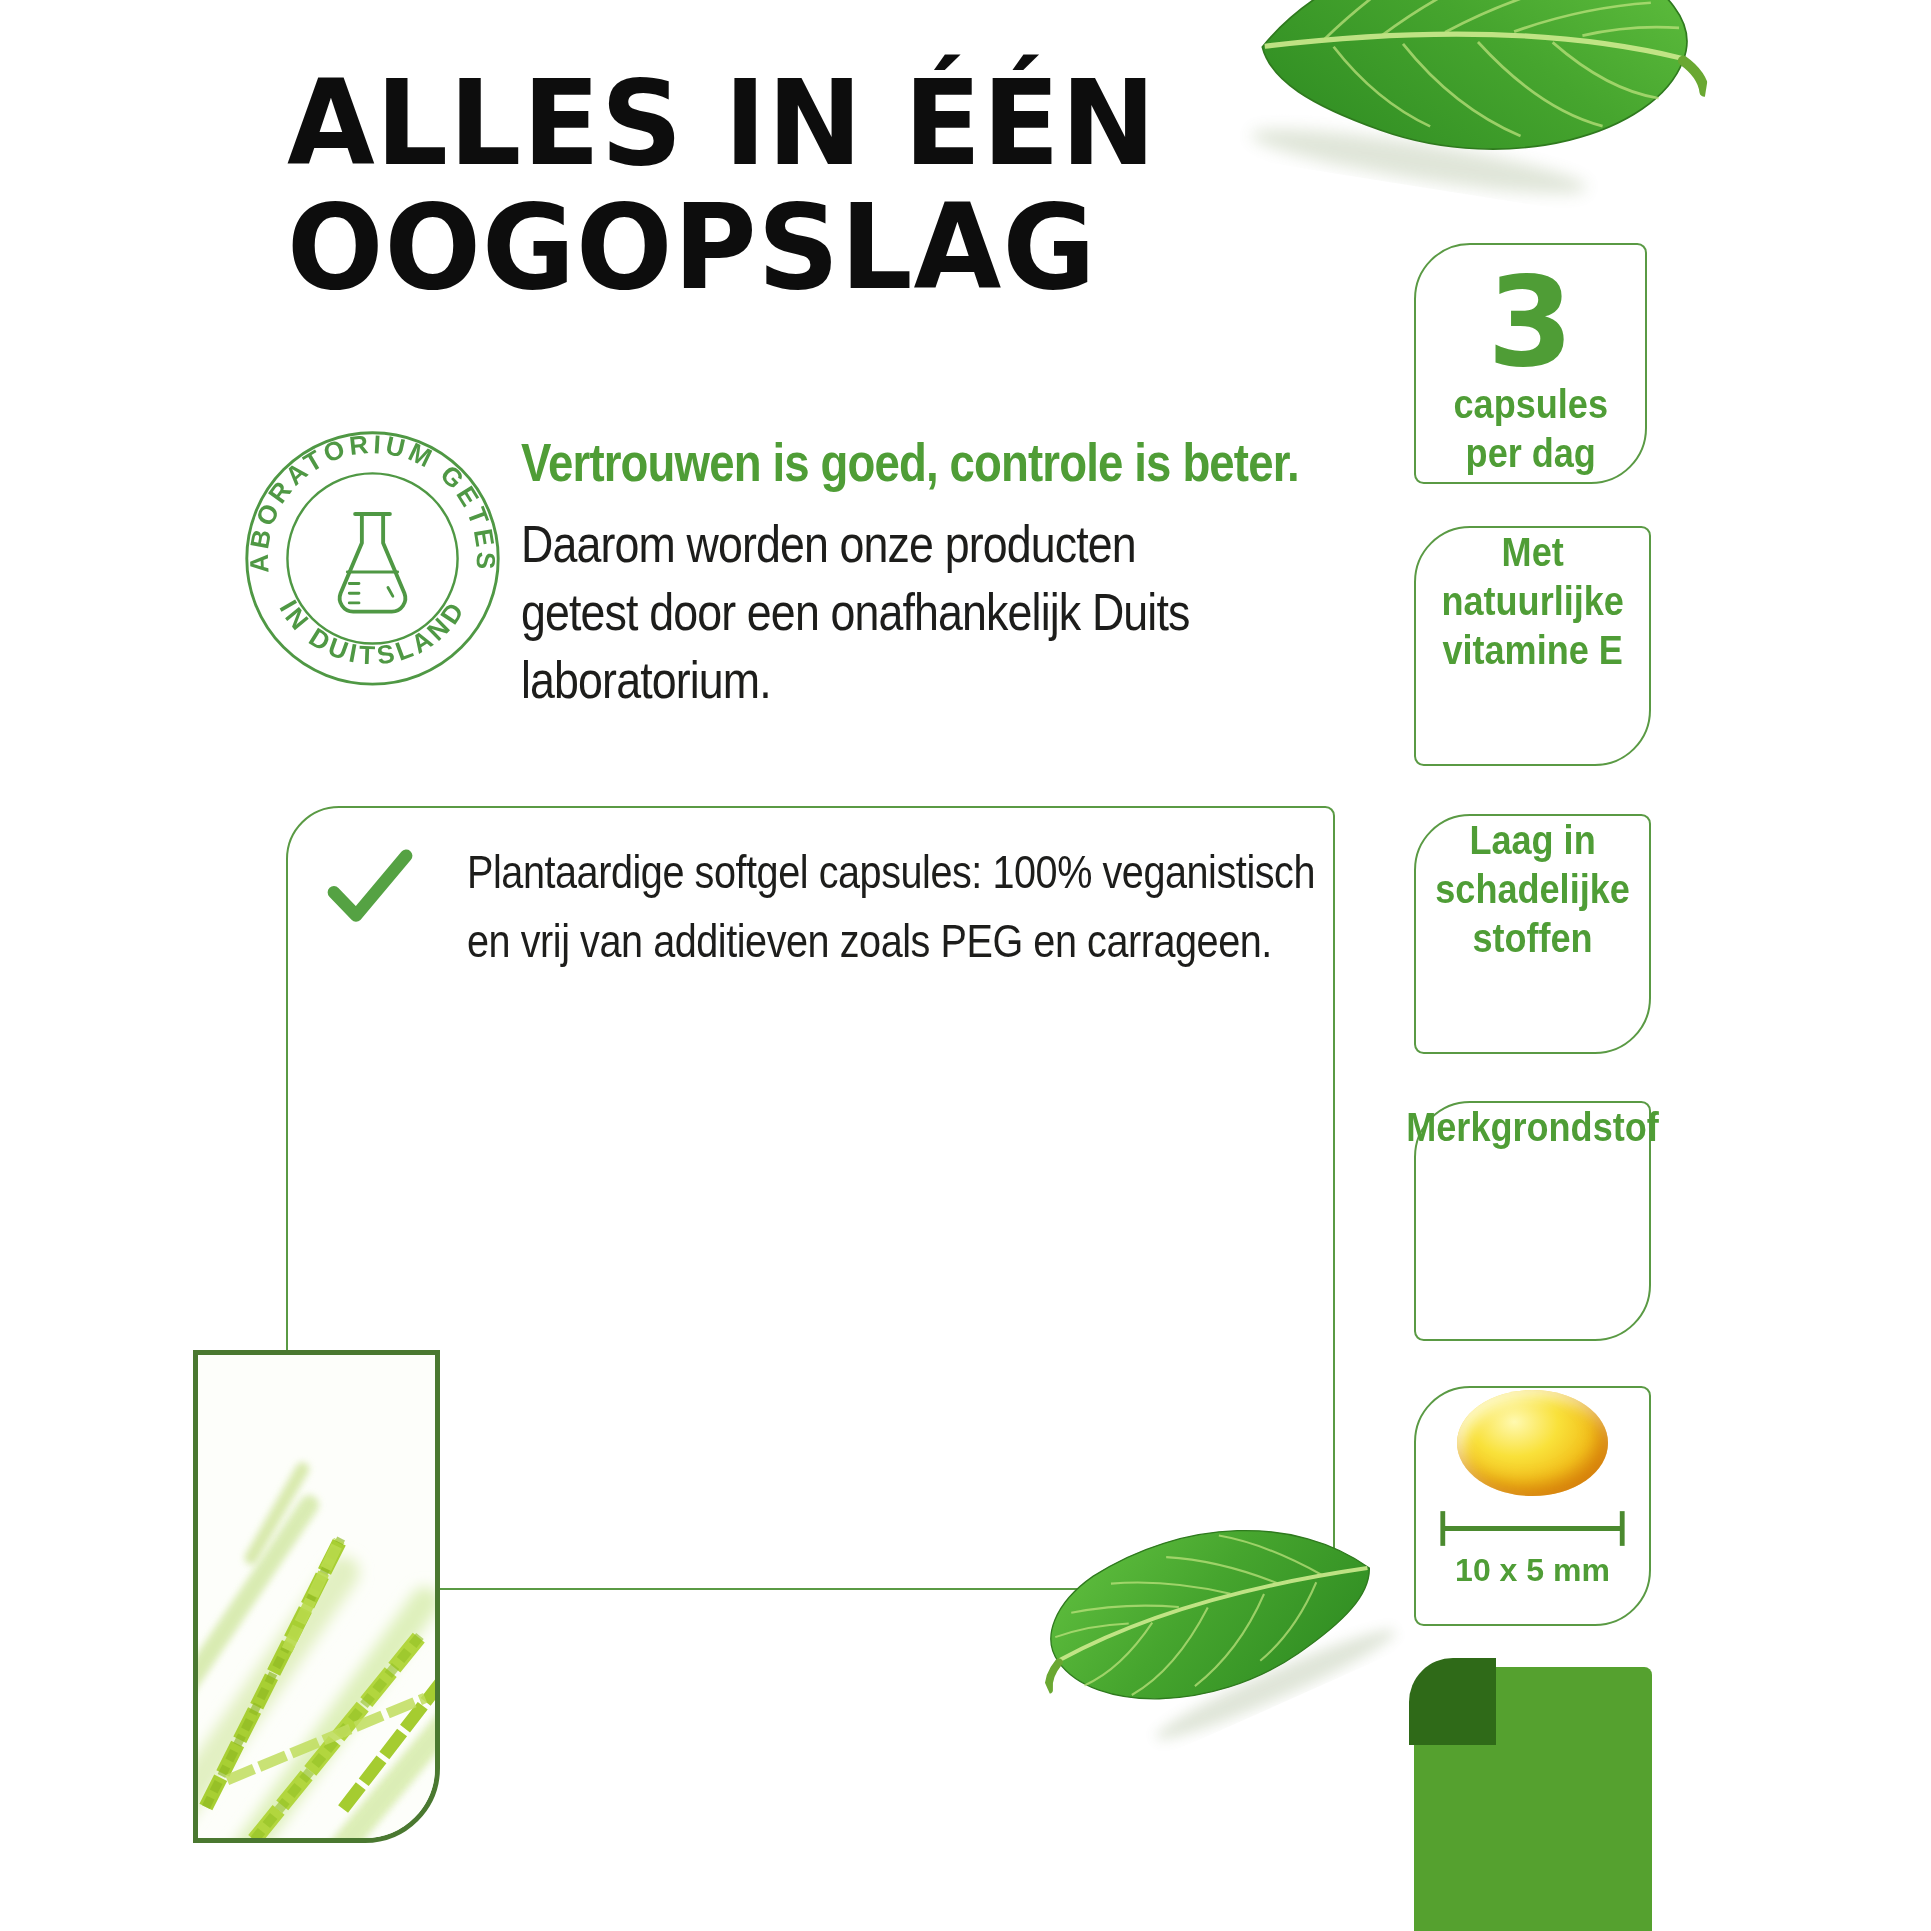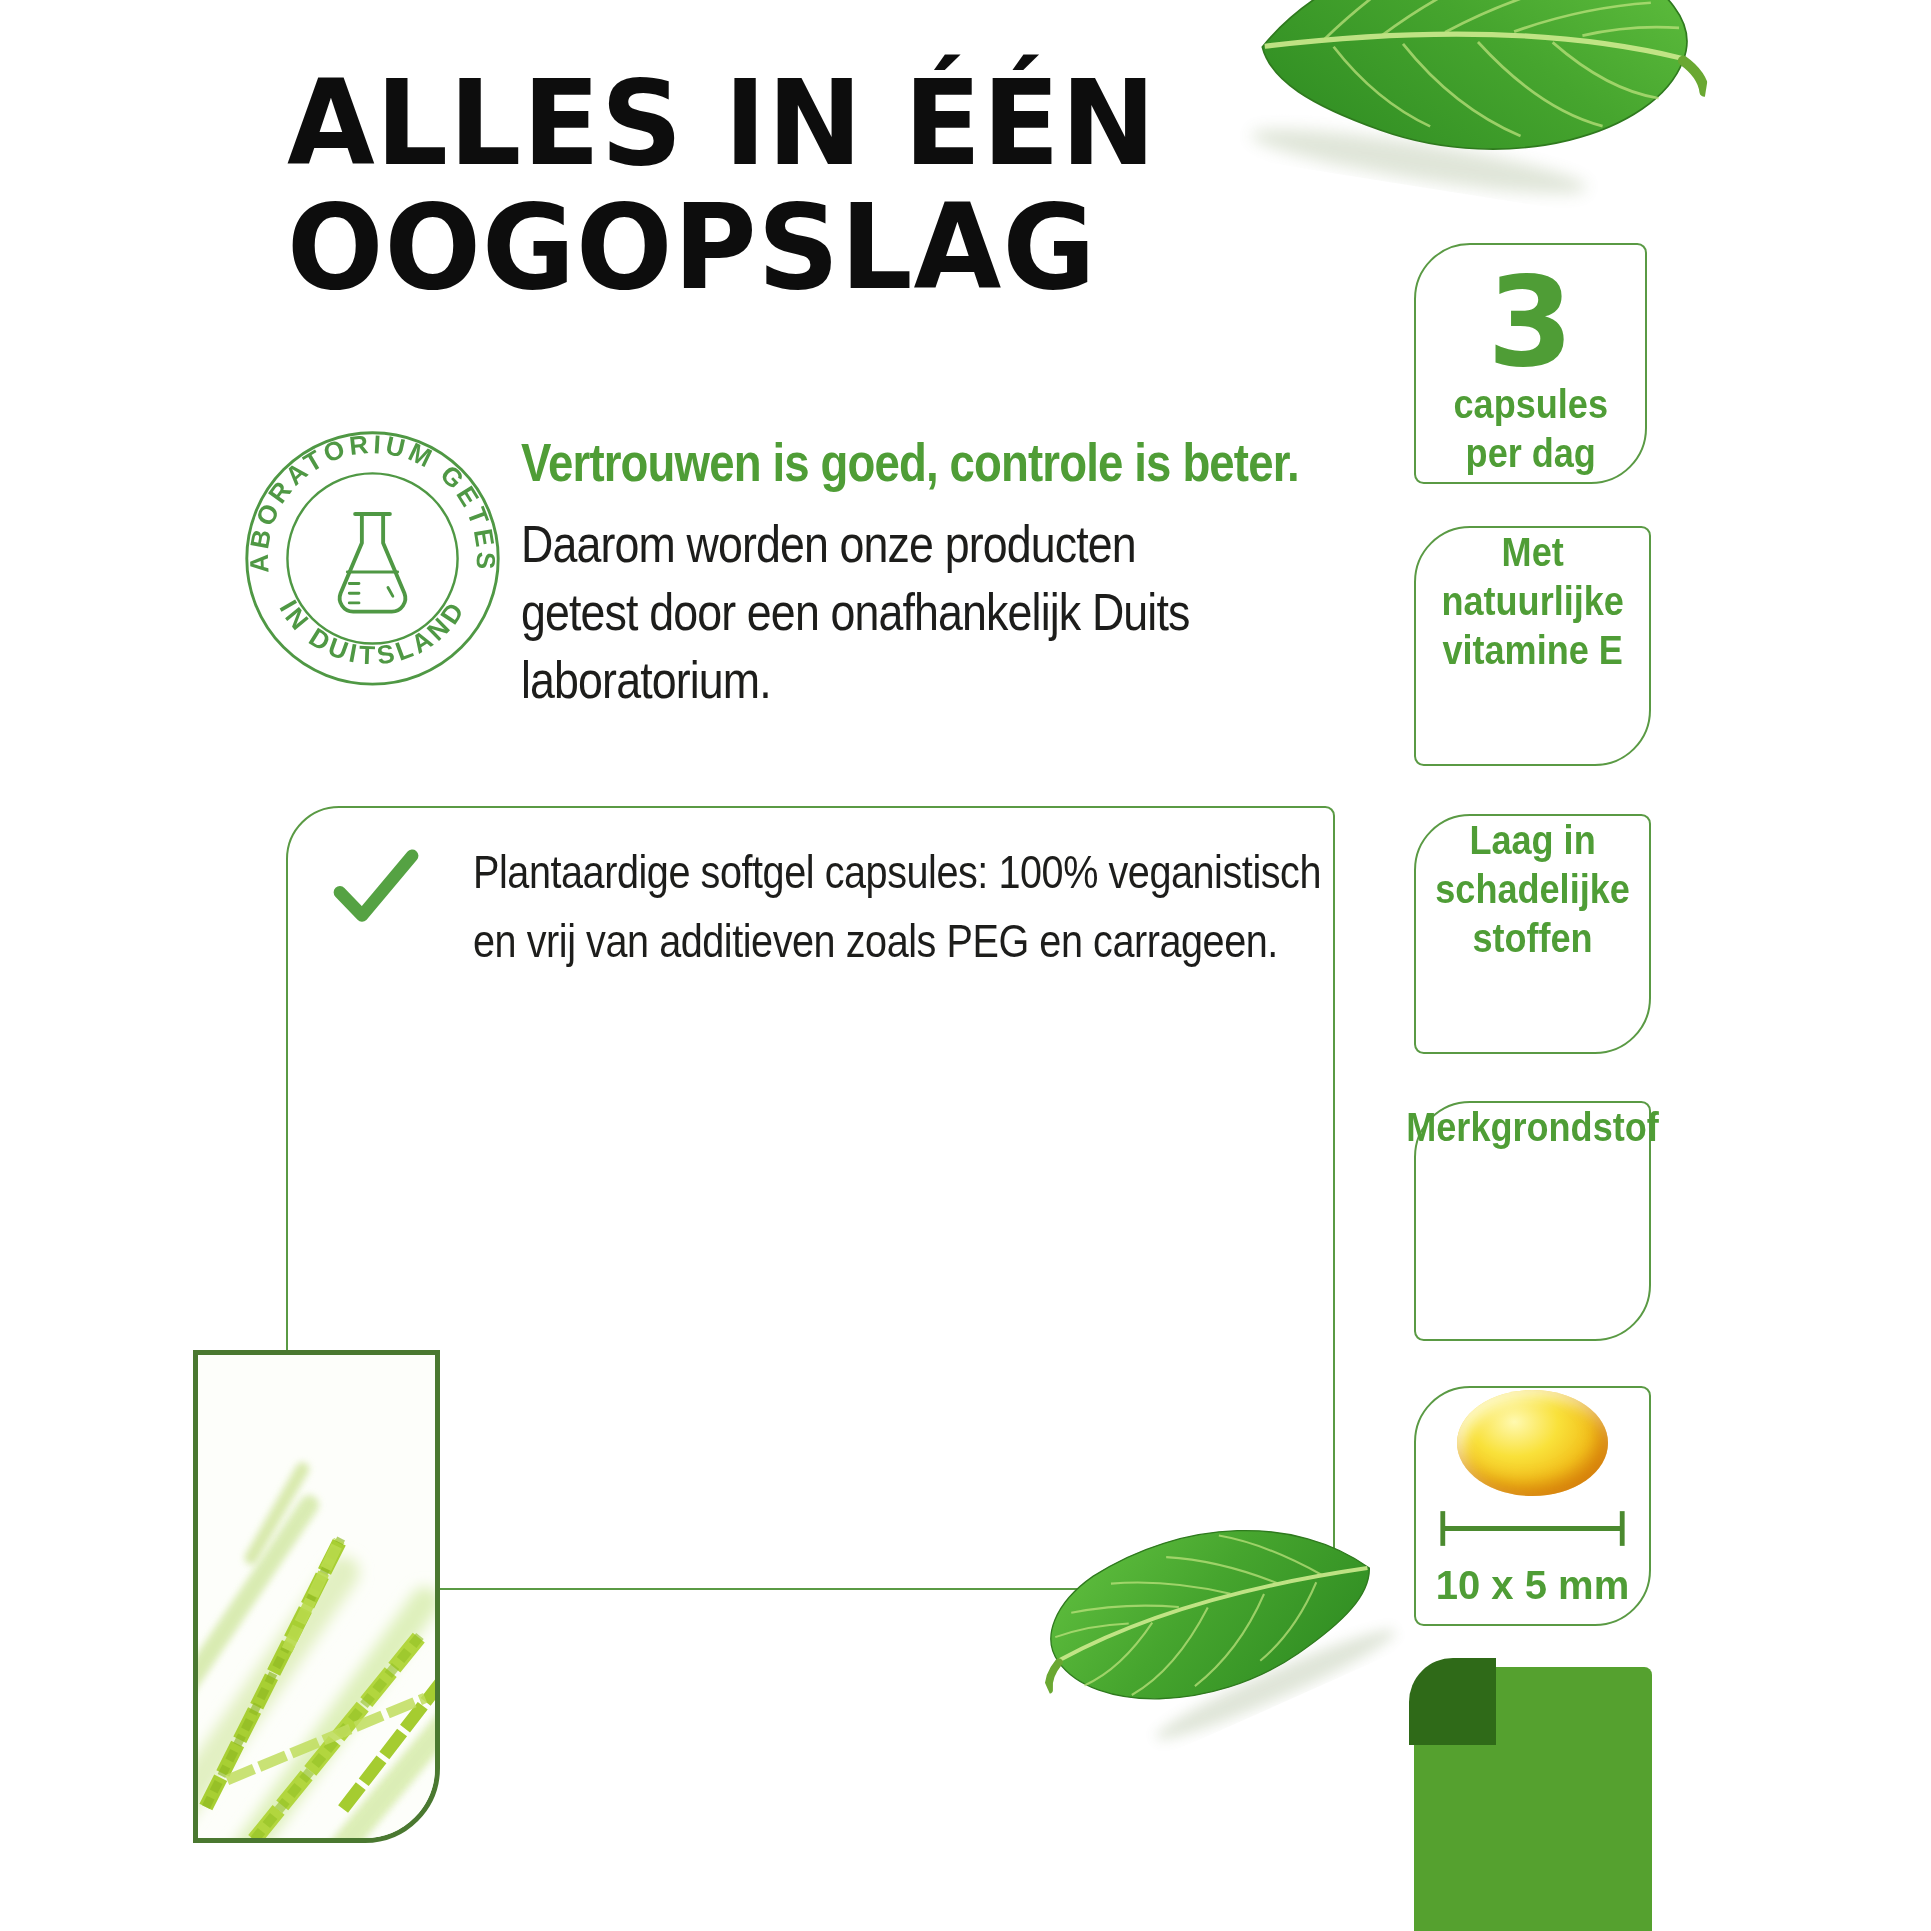--- a/index.html
+++ b/index.html
@@ -18,21 +18,21 @@
 
   
   .intro-head{position:absolute;left:521px;top:432px;font-size:53px;font-weight:bold;
               color:var(--accent);white-space:nowrap;letter-spacing:-1px;}
   .intro-body{position:absolute;left:521px;top:510px;font-size:52px;line-height:68px;
               color:var(--text);white-space:nowrap;letter-spacing:-1px;}
 
   
   .list-box{position:absolute;left:286px;top:806px;width:1045px;height:780px;
             border:2.9px solid var(--border);border-radius:53px 9.7px 9.7px 9.7px;background:#fff;z-index:1;}
-  .check-item{position:absolute;left:288px;z-index:2;padding-left:36px;}
+  .check-item{position:absolute;left:282px;z-index:2;padding-left:36px;}
   .check-item svg{position:absolute;left:44px;top:9.7px;}
   .check-text{margin-left:149px;font-size:46px;line-height:69px;color:var(--text);
               letter-spacing:-0.5px;white-space:nowrap;}
 
   
   .photo-box{position:absolute;left:193px;top:1350px;width:237px;height:483px;background:#fff;
              border:5.8px solid var(--border-dark);border-radius:0 0 75px 0;overflow:hidden;z-index:4;}
 
   
   .badge{position:absolute;left:1414px;width:233px;height:236px;background:#fff;
@@ -40,21 +40,21 @@
          display:flex;flex-direction:column;align-items:center;justify-content:flex-start;}
   .badge-label{font-size:41px;line-height:49px;font-weight:bold;color:var(--accent);
                text-align:center;white-space:nowrap;}
   .badge-number{font-family:"DejaVu Sans",sans-serif;font-size:124px;line-height:116px;
                 font-weight:bold;color:var(--accent);margin-top:-5.8px;}
   .badge-daily{justify-content:flex-start;padding-top:25px;box-sizing:border-box;height:241px;}
   .capsule{width:151px;height:106px;border-radius:50%;margin-top:1.9px;
            background:radial-gradient(ellipse at 38% 30%,#fff9b0 0%,#f9e13a 33%,#f3c21d 58%,#e89a10 84%,#d97f0a 100%);
            box-shadow:inset -8.7px -10.6px 17.4px rgba(196,98,0,.55),inset 5.8px 7.7px 13.5px rgba(255,255,225,.85);}
   .ruler{margin-top:13.5px;}
-  .size-label{font-size:40px;font-weight:bold;color:var(--accent);margin-top:15px;}
+  .size-label{font-size:32px;font-weight:bold;color:var(--accent);margin-top:4px;}
 
   
   .solid-badge{position:absolute;left:1414px;top:1667px;width:238px;height:266px;
                background:var(--box-green);border-radius:41px 7.7px 0 0;z-index:2;}
   .solid-badge::before{content:'';position:absolute;left:-4.8px;top:-8.7px;width:87px;height:87px;
                background:var(--accent-dark);border-radius:44px 0 0 0;z-index:-1;}
 
   
   .leaf-top{position:absolute;left:1255px;top:-89px;z-index:5;transform:rotate(9deg);}
   .leaf-bottom{position:absolute;left:1032px;top:1507px;z-index:5;transform:scaleX(-1) rotate(24deg);}

